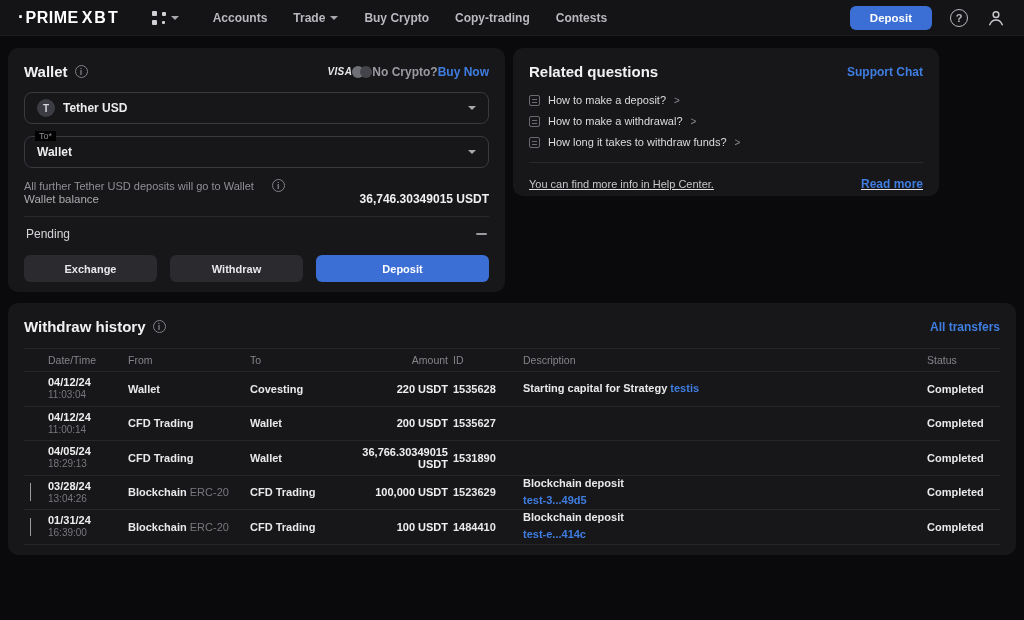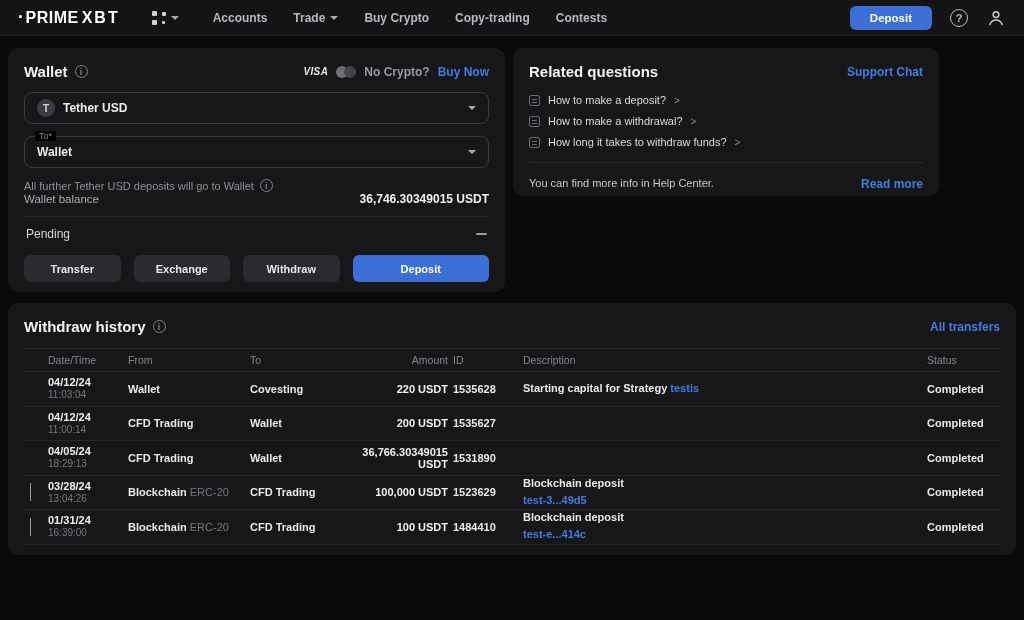--- a/index.html
+++ b/index.html
@@ -50,21 +50,21 @@
   .card-head { display:flex; align-items:center; }
   .card-title { font-size:15px; font-weight:800; color:#f2f2f4; display:flex; align-items:center; gap:7px; }
   .info-i {
     width:13px; height:13px; border:1px solid #808087; border-radius:50%;
     font-size:9px; font-weight:700; color:#808087; display:inline-flex;
     align-items:center; justify-content:center; font-style:normal;
   }
   .link { color:#3f7de0; font-weight:700; font-size:12px; cursor:pointer; text-decoration:none; }
 
   
-  .wallet-head-right { margin-left:auto; display:flex; align-items:center; gap:8px; }
+  .wallet-head-right { margin-left:auto; display:flex; align-items:center; gap:0; }
   .visa-txt { font-size:10px; font-style:italic; font-weight:800; letter-spacing:.4px; color:#e8e8ec; }
   .mc { position:relative; width:20px; height:12px; }
   .mc i { position:absolute; top:0; width:12px; height:12px; border-radius:50%; }
   .mc i:first-child { left:0; background:#6f6f76; }
   .mc i:last-child  { right:0; background:#44444b; }
   .no-crypto { font-size:12px; color:#9a9aa1; font-weight:700; }
 
   .select {
     position:relative; height:32px; border:1px solid #39393f; border-radius:8px;
     display:flex; align-items:center; padding:0 12px; margin-top:12px; cursor:pointer;
@@ -73,42 +73,42 @@
   .select .sel-caret { margin-left:auto; }
   .float-label {
     position:absolute; top:-6px; left:10px; background:#000000; padding:0 4px;
     font-size:9px; color:#8b8b92;
   }
   .coin {
     width:18px; height:18px; border-radius:50%; background:#3c3c44; margin-right:8px;
     display:flex; align-items:center; justify-content:center;
     font-size:10px; font-weight:700; color:#d6d6da;
   }
-  .note { margin-top:11px; font-size:11px; color:#8f8f96; display:flex; align-items:center; gap:6px; }
+  .note { margin-top:11px; font-size:11px; color:#8f8f96; display:flex; align-items:center; gap:18px; }
   .balance-row { display:flex; align-items:center; justify-content:space-between; }
   .balance-label { font-size:11.5px; color:#aaaab0; }
   .balance-val { font-size:12px; font-weight:700; color:#f0f0f2; }
   .divider { height:1px; background:rgba(255,255,255,.08); margin-top:10px; }
   .pending-row { display:flex; align-items:center; justify-content:space-between; padding:10px 2px 0; }
   .pending-label { font-size:12px; color:#d6d6da; }
   .minus-bar { width:11px; height:2px; background:#9a9aa0; border-radius:1px; cursor:pointer; }
   .actions { display:flex; gap:13px; margin-top:14px; }
   .actions button { flex:1; height:27px; border:none; border-radius:6px; font-family:inherit; font-size:11px; font-weight:700; cursor:pointer; }
   .btn-dark { background:#2a2a2f; color:#e8e8eb; }
 
   
   .q-list { margin-top:14px;text-align:center; }
   .q-item { display:flex; align-items:center; gap:8px; margin-bottom:9px; cursor:pointer; }
   .q-icon { width:11px; height:11px; border:1px solid #6a6a72; border-radius:2px; position:relative; flex:none; }
   .q-icon::before, .q-icon::after { content:""; position:absolute; left:2px; right:2px; height:1px; background:#6a6a72; }
   .q-icon::before { top:3px; } .q-icon::after { top:6px; }
   .q-text { font-size:11px; color:#dcdcdf; }
   .q-arrow { font-size:10px; color:#8b8b92; }
   .rel-divider { height:1px; background:rgba(255,255,255,.08); margin-top:14px; }
-  .rel-footer { display:flex; align-items:flex-start; justify-content:space-between; margin-top:14px; }
+  .rel-footer { display:flex; align-items:center; justify-content:space-between; margin-top:14px;text-decoration:underline; }
   .rel-footer-text { font-size:11px; color:#c7c7cb; }
 
   
   .tbl { margin-top:13px; }
   .trow {
     display:grid;
     grid-template-columns:24px 80px 122px 94px 104px 70px 385px 1fr;
     align-items:center;
     border-bottom:1px solid rgba(255,255,255,.07);
   }
@@ -207,21 +207,20 @@
   </div>
 
   <div class="divider"></div>
 
   <div class="pending-row">
     <span class="pending-label">Pending</span>
     <span class="minus-bar"></span>
   </div>
 
   <div class="actions">
-    <button class="btn-dark">Transfer</button>
     <button class="btn-dark">Exchange</button>
     <button class="btn-dark">Withdraw</button>
     <button class="btn-blue">Deposit</button>
   </div>
 </div>
 
 <div class="card" id="related-card">
   <div class="card-head">
     <div class="card-title">
         <span>Related questions</span>

